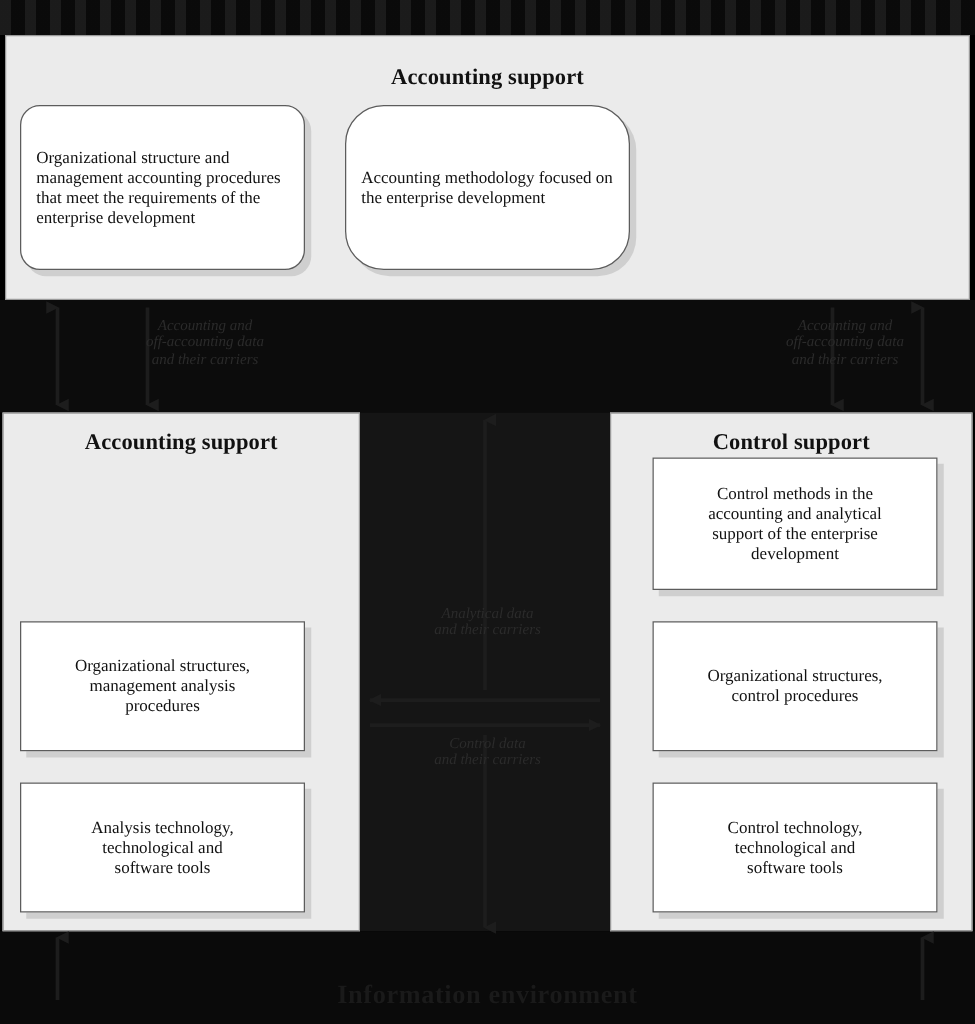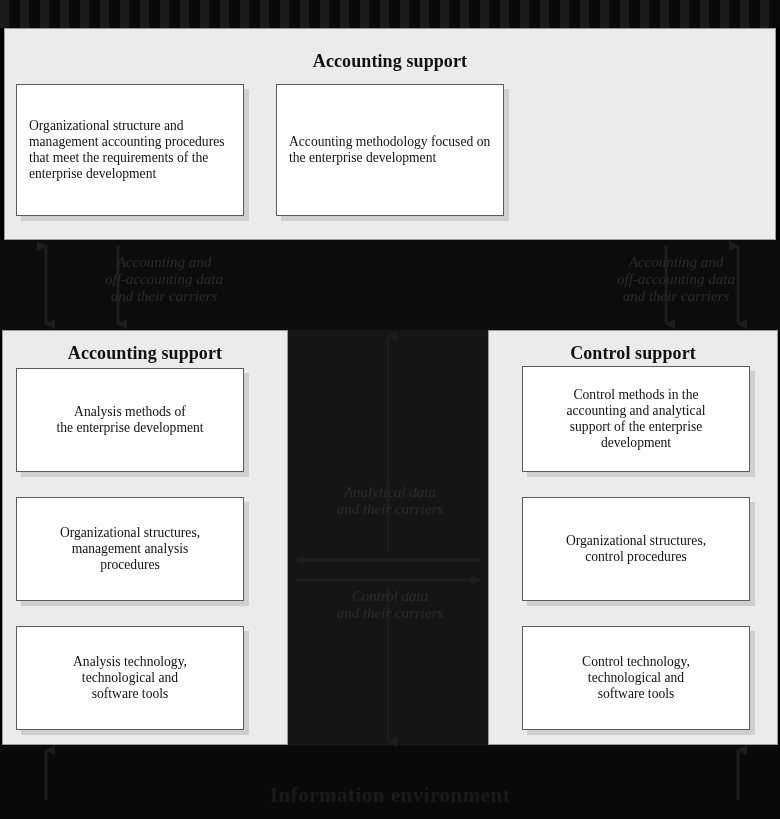--- a/index.html
+++ b/index.html
@@ -54,21 +54,21 @@
     color: #111;
     width: 100%;
   }
   .box.center .box-text { text-align: center; }
   .box.left   .box-text { text-align: left; }
 
   
   .flow-label {
     position: absolute;
     font-style: italic;
-    font-size: 15px;
+    font-size: 12px;
     line-height: 1.12;
     color: #2b2b2b;
     text-align: center;
     pointer-events: none;
     white-space: pre-line;
   }
 
   
   .env-bar {
     position: absolute;
@@ -120,37 +120,33 @@
   <div class="dark-band" style="left:0; top:240px; width:780px; height:90px;"></div>
 
   <div class="dark-band" style="left:288px; top:330px; width:200px; height:415px; background:#151515;"></div>
 
   <div class="dark-band" style="left:0; top:745px; width:780px; height:74px; background:#0a0a0a;"></div>
 
   <div class="panel" style="left:4px; top:28px; width:772px; height:212px;">
     <div class="panel-title" style="top:22px;">Accounting support</div>
   </div>
 
-  <div class="box left" style="left:16px; top:84px; width:228px; height:132px;">
+  <div class="box left" style="left:16px; top:84px; width:228px; height:132px;border-radius:16px;">
     <div class="box-text">Organizational structure and management accounting procedures that meet the requirements of the enterprise development</div>
   </div>
 
-  <div class="box left" style="left:276px; top:84px; width:228px; height:132px;">
+  <div class="box left" style="left:276px; top:84px; width:228px; height:132px;border-radius:31px;">
     <div class="box-text">Accounting methodology focused on the enterprise development</div>
   </div>
 
 
   <div class="panel" style="left:2px; top:330px; width:286px; height:415px;">
     <div class="panel-title" style="top:12px;">Accounting support</div>
   </div>
 
-  <div class="box center" style="left:16px; top:368px; width:228px; height:104px;">
-    <div class="box-text" style="white-space:pre-line;">Analysis methods of
-the enterprise development</div>
-  </div>
 
   <div class="box center" style="left:16px; top:497px; width:228px; height:104px;">
     <div class="box-text" style="white-space:pre-line;">Organizational structures,
 management analysis
 procedures</div>
   </div>
 
   <div class="box center" style="left:16px; top:626px; width:228px; height:104px;">
     <div class="box-text" style="white-space:pre-line;">Analysis technology,
 technological and

